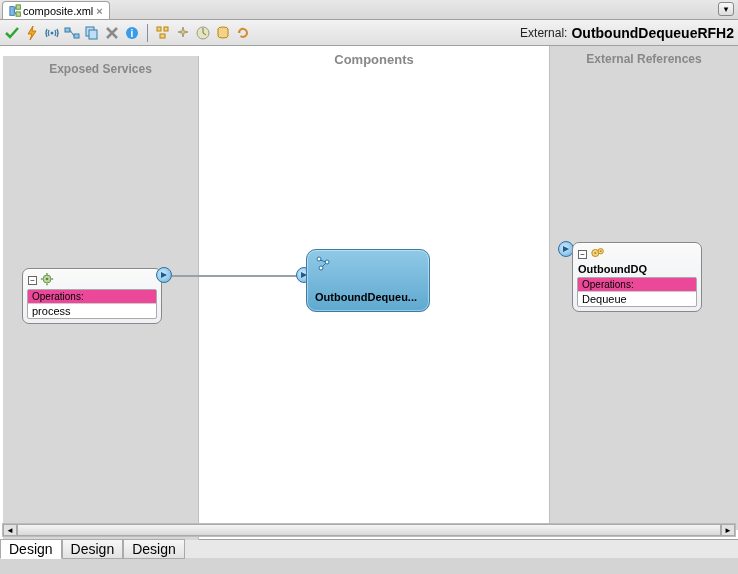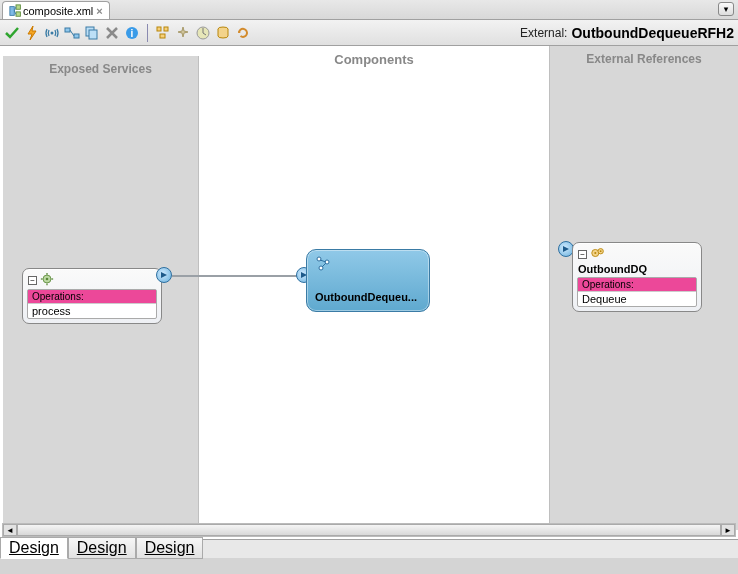--- a/index.html
+++ b/index.html
@@ -146,24 +146,23 @@
   .bottom-tabs {
     height: 18px;
     background: #e8e8e8;
     display:flex; align-items:flex-end;
     padding-left:0;
   }
   .bottom-tabs .bt {
     border:1px solid #aaa;
     padding:1px 8px;
     background: linear-gradient(#f7f7f7,#e2e2e2);
-    font-size:16px;
+    font-size:14px;
     position:relative;
     top:1px;
-    text-decoration:underline;
   }
   .bottom-tabs .bt.active {
     background:#fff;
     border-bottom-color:#fff;
   }
 </style>
 </head>
 <body>
 
 <div class="tab-bar">

